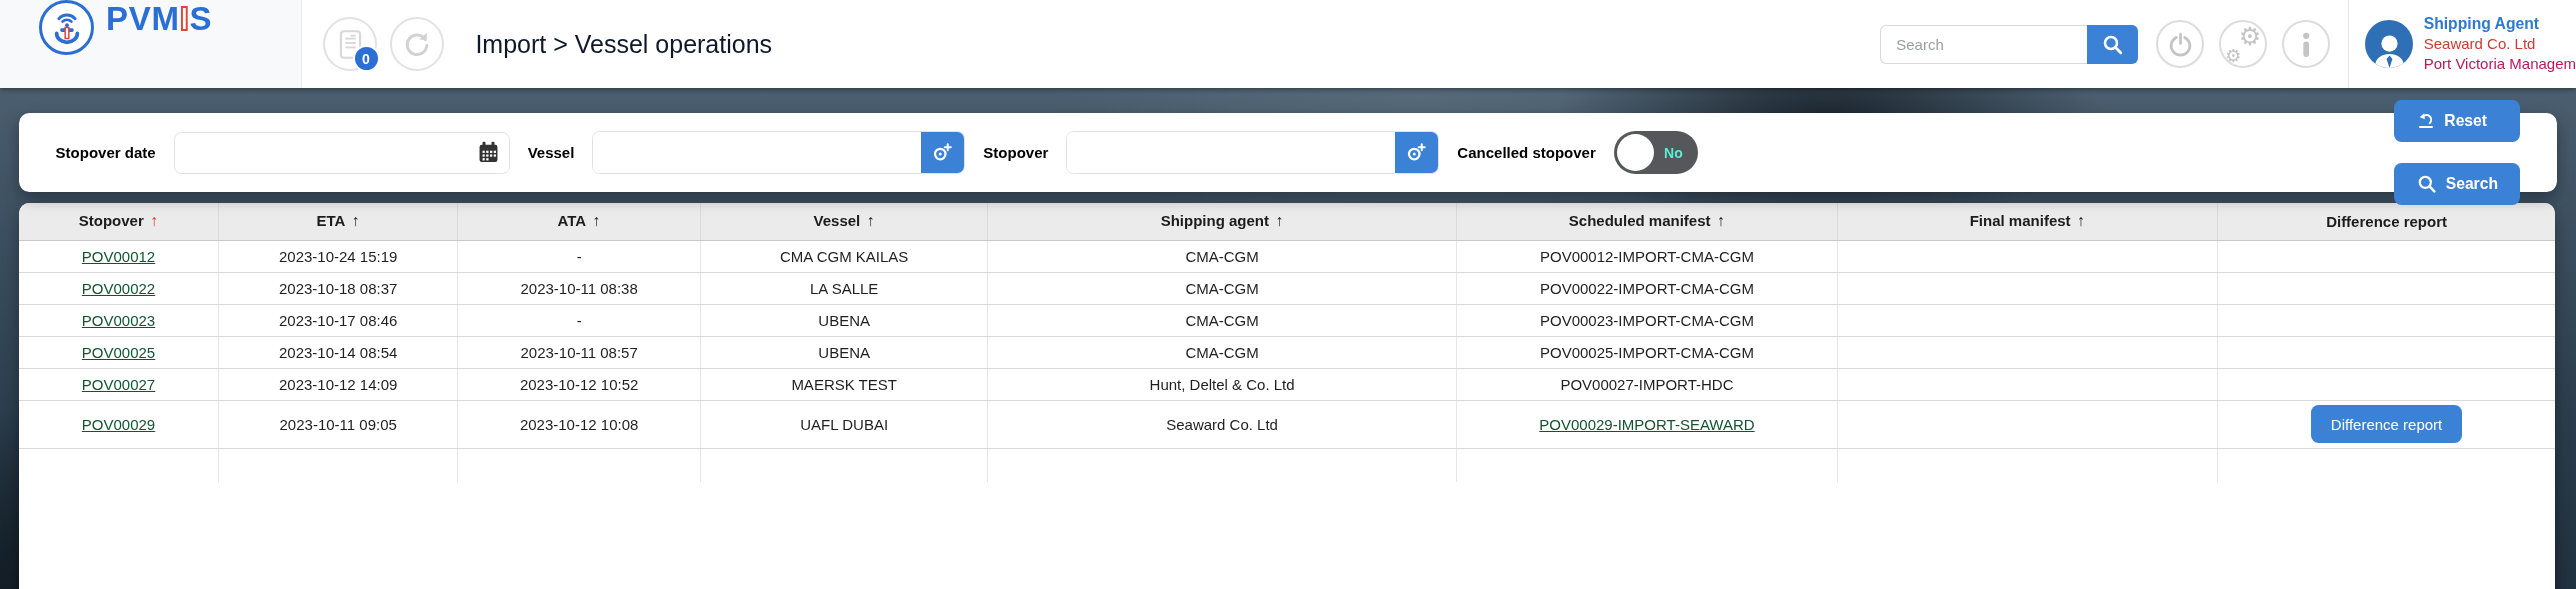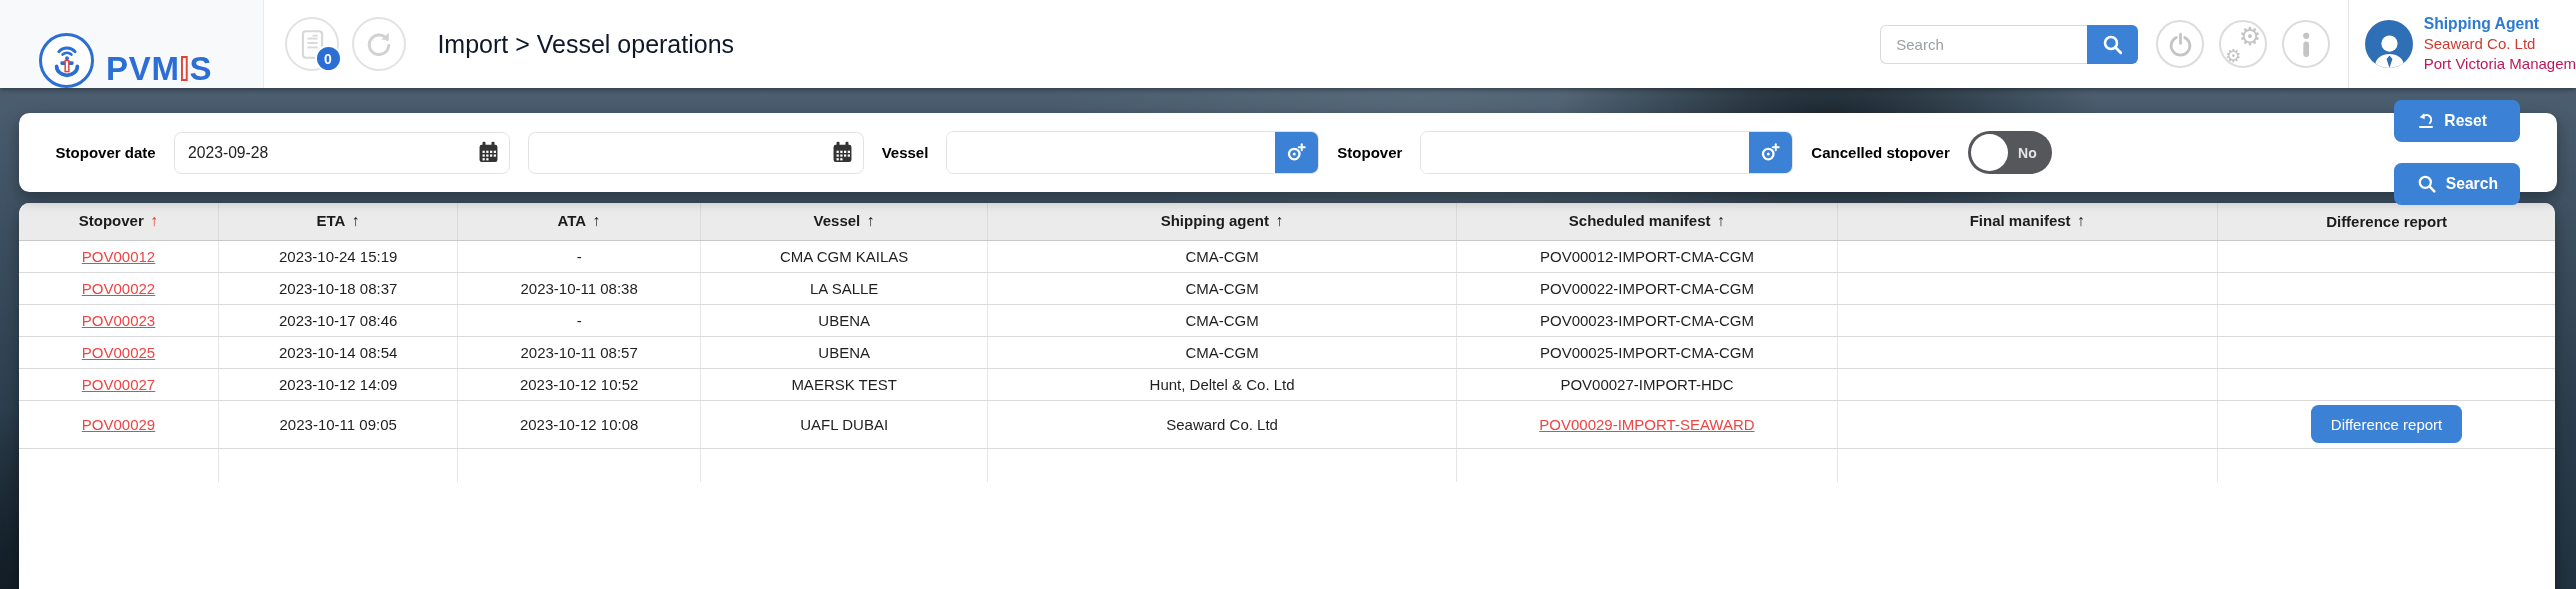--- a/index.html
+++ b/index.html
@@ -11,22 +11,22 @@
     background:
       radial-gradient(388px 164px at 71% 20%, rgba(14,22,28,.75), rgba(14,22,28,0) 70%),
       radial-gradient(671px 313px at 4% 100%, rgba(8,14,18,.7), rgba(8,14,18,0) 60%),
       radial-gradient(522px 224px at 55% 16%, rgba(120,140,155,.25), rgba(120,140,155,0) 70%),
       linear-gradient(180deg,#576b7c 0%, #4b5e6f 16%, #3b4e5f 42%, #2b3d4c 72%, #20313f 100%);
   }
 
   
   .app-header { position:absolute; top:0; left:0; right:0; height:88px; background:#fff;
     display:flex; align-items:center; z-index:3; box-shadow:0 1.5px 4.5px rgba(0,0,0,.35); }
-  .logo-box { width:264px; height:100%; background:#f8f9fa; border-right:0.7px solid #ececec;
-    display:flex; align-items:flex-end; gap:12px; padding-left:39px; flex:0 0 auto; }
+  .logo-box { width:302px; height:100%; background:#f8f9fa; border-right:0.7px solid #ececec;
+    display:flex; align-items:flex-start; gap:12px; padding-left:39px; flex:0 0 auto; }
   .logo-circle { width:55px; height:55px; border:3px solid #2b6fd4; border-radius:50%;
     display:flex; align-items:center; justify-content:center; background:#fff; }
   .logo-text { font-size:33px; font-weight:700; color:#2b6fd4; letter-spacing:0.7px; }
   .logo-text .accent { color:#fff; -webkit-text-stroke:1.9px #e04437; }
   .hdr-icons { display:flex; align-items:center; gap:13.4px; margin-left:21px; flex:0 0 auto; }
   .circle-btn { width:54px; height:54px; border:2.2px solid #e2e2e2; border-radius:50%;
     position:relative; display:flex; align-items:center; justify-content:center; background:#fff; }
   .badge { position:absolute; right:-4.5px; bottom:-3px; width:27px; height:27px; background:#2b6fd4;
     border:2.2px solid #fff; border-radius:50%; color:#fff; font-size:14px; font-weight:700;
     display:flex; align-items:center; justify-content:center; }
@@ -69,41 +69,41 @@
     background:#fff; overflow:hidden; flex:0 0 auto; }
   .lookup input { width:calc(100% - 43px); height:100%; border:none; outline:none; font-size:15.7px;
     padding:0 13.4px; font-family:"Liberation Sans",sans-serif; }
   .lookup-btn { position:absolute; top:0; right:0; bottom:0; width:43px; background:#3b82d6;
     border:none; display:flex; align-items:center; justify-content:center; cursor:pointer; }
   .toggle { width:84px; height:43px; border-radius:21.6px; background:#55575a; position:relative;
     flex:0 0 auto; cursor:pointer; }
   .toggle .knob { position:absolute; left:3px; top:3px; width:37px; height:37px; background:#fff;
     border-radius:50%; }
   .toggle .t-label { position:absolute; right:15px; top:50%; transform:translateY(-50%);
-    color:#e5e5e5; font-size:14px; font-weight:700; }
+    color:#5eead4; font-size:14px; font-weight:700; }
   .f-buttons { margin-left:auto; display:flex; gap:21px;flex-direction:column; }
   .btn { height:42px; padding:0 22.4px; background:#3b82d6; border:none; border-radius:7.5px;
     color:#fff; font-size:15.7px; font-weight:600; display:flex; align-items:center; gap:9.7px;
     cursor:pointer; font-family:"Liberation Sans",sans-serif; }
 
   
   .table-card { position:absolute; left:18.6px; right:21px; top:203px; height:403px; background:#fff;
     border-radius:10.4px 10.4px 0 0; overflow:hidden; box-shadow:0 6px 16.4px rgba(0,0,0,.35); z-index:1; }
   table { width:100%; border-collapse:collapse; table-layout:fixed; }
   thead th { height:37px; background:#ebebeb; font-size:15px; font-weight:700; color:#1c1c1c;
     border-bottom:0.7px solid #c8c8c8; border-right:0.7px solid #dadada; cursor:pointer; }
   thead th:last-child { border-right:none; cursor:default; }
   th .arrow { margin-left:6.7px; font-weight:400; font-size:15.7px; color:#222; }
   th .arrow.active { color:#e8352c; }
   tbody td { height:32px; font-size:15px; color:#1f1f1f; text-align:center; white-space:nowrap;
     overflow:hidden; border-bottom:0.7px solid #d9d9d9; border-right:0.7px solid #e6e6e6; padding:0 4.5px; }
   tbody td:last-child { border-right:none; }
   tr.tall td { height:48px; }
   tr.filler td { height:34px; border-bottom:none; }
-  .cell-link { color:#ef4444; text-decoration:underline; }
+  .cell-link { color:#14532d; text-decoration:underline; }
   .hl-box { display:inline-block; border:4.5px solid #e6391f; padding:8.2px 22.4px; background:#fff; }
   .dr-btn { background:#3b82d6; color:#fff; border:none; border-radius:7.5px; font-size:15px;
     font-weight:500; padding:10.4px 19.4px; cursor:pointer; font-family:"Liberation Sans",sans-serif; }
 </style>
 </head>
 <body>
 
 <div class="bg"></div>
 
 <header class="app-header">
@@ -183,42 +183,20 @@
     <div class="user-block">
       <div class="user-role">Shipping Agent</div>
       <div class="user-company">Seaward Co. Ltd</div>
       <div class="user-org">Port Victoria Managem</div>
     </div>
   </div>
 </header>
 
 <section class="filter-card">
   <span class="f-label">Stopover date</span>
-  <div class="date-input">
-    <input type="text" value="2023-09-28" style="">
-    <button class="cal-btn">
-      <svg width="21" height="22.4" viewBox="0 0 28 30">
-        <rect x="2" y="5" width="24" height="23" rx="3" fill="#333"></rect>
-        <rect x="6" y="1" width="4" height="7" rx="1.5" fill="#333"></rect>
-        <rect x="18" y="1" width="4" height="7" rx="1.5" fill="#333"></rect>
-        <g fill="#fff">
-            <rect x="6" y="13" width="3" height="3"></rect>
-            <rect x="11" y="13" width="3" height="3"></rect>
-            <rect x="16" y="13" width="3" height="3"></rect>
-            <rect x="21" y="13" width="3" height="3"></rect>
-            <rect x="6" y="18" width="3" height="3"></rect>
-            <rect x="11" y="18" width="3" height="3"></rect>
-            <rect x="16" y="18" width="3" height="3"></rect>
-            <rect x="21" y="18" width="3" height="3"></rect>
-            <rect x="6" y="23" width="3" height="3"></rect>
-            <rect x="11" y="23" width="3" height="3"></rect>
-          </g>
-      </svg>
-    </button>
-  </div>
   <div class="date-input">
     <input type="text" value="" style="">
     <button class="cal-btn">
       <svg width="21" height="22.4" viewBox="0 0 28 30">
         <rect x="2" y="5" width="24" height="23" rx="3" fill="#333"></rect>
         <rect x="6" y="1" width="4" height="7" rx="1.5" fill="#333"></rect>
         <rect x="18" y="1" width="4" height="7" rx="1.5" fill="#333"></rect>
         <g fill="#fff">
             <rect x="6" y="13" width="3" height="3"></rect>
             <rect x="11" y="13" width="3" height="3"></rect>

